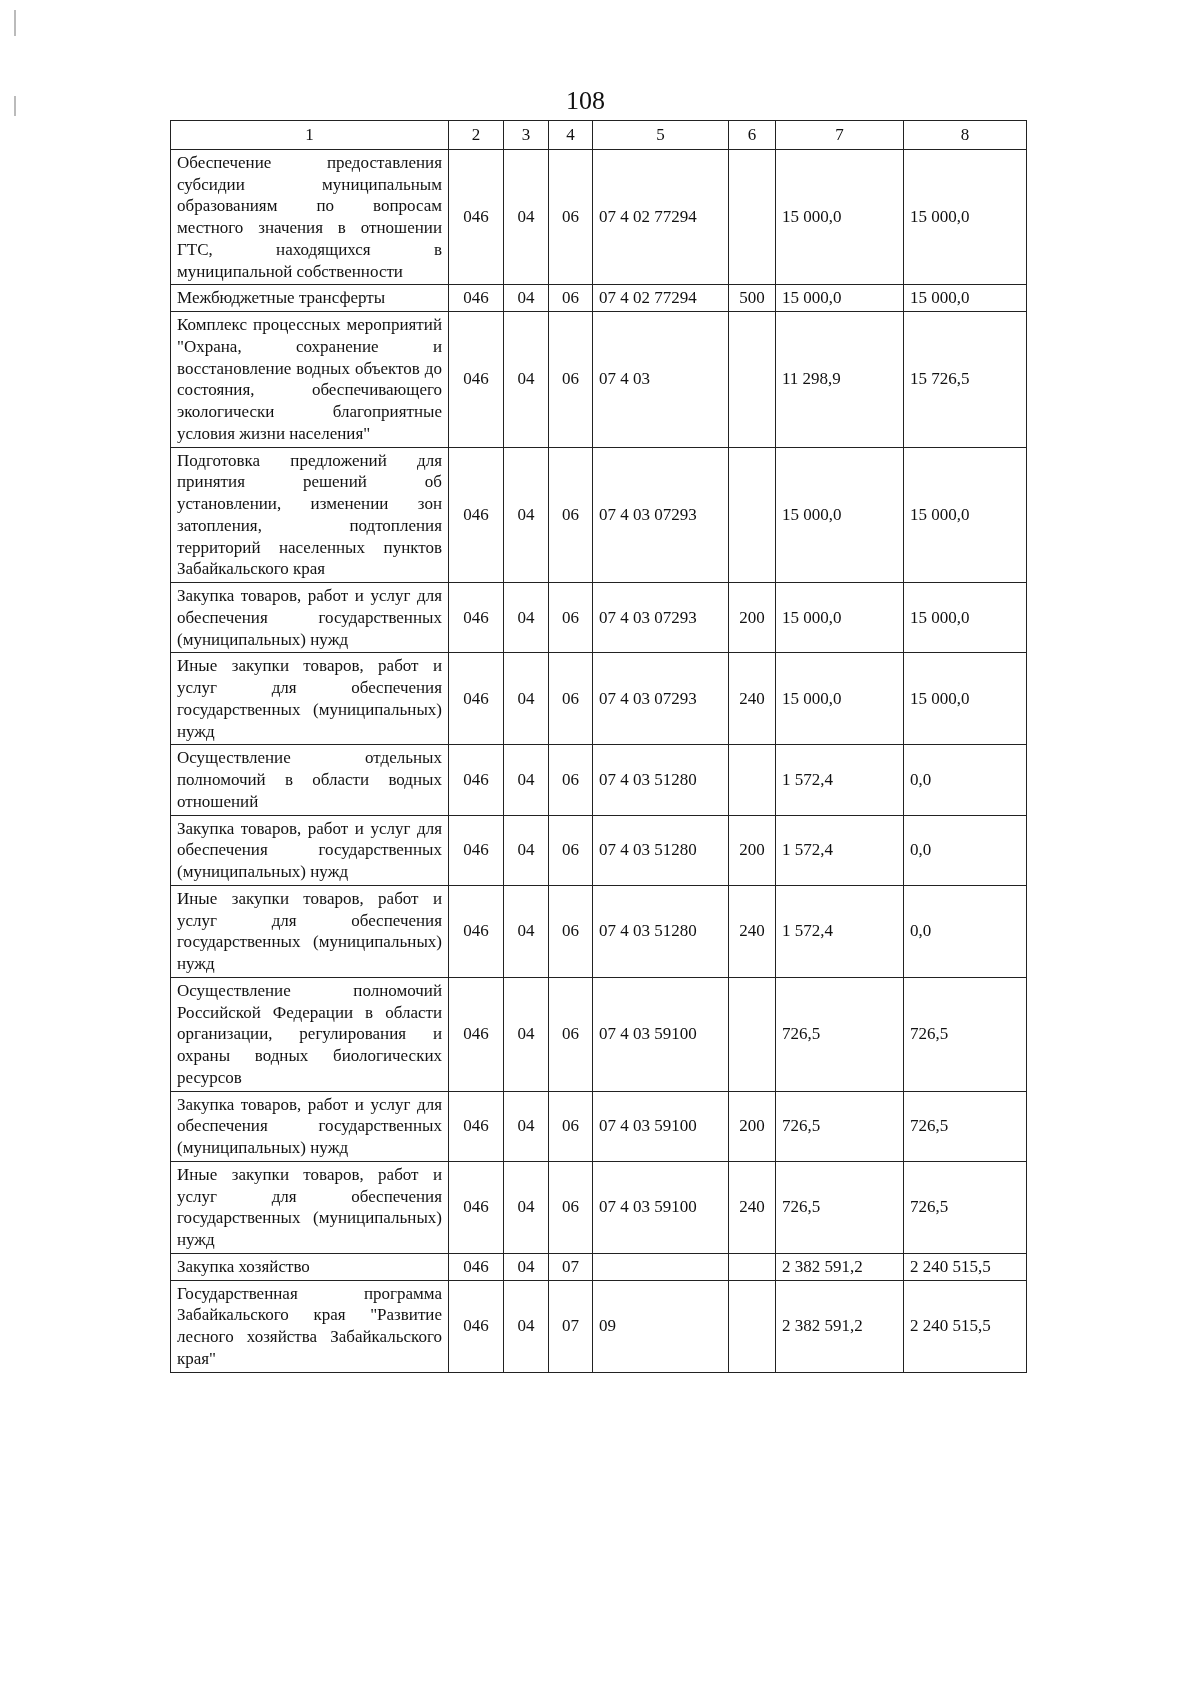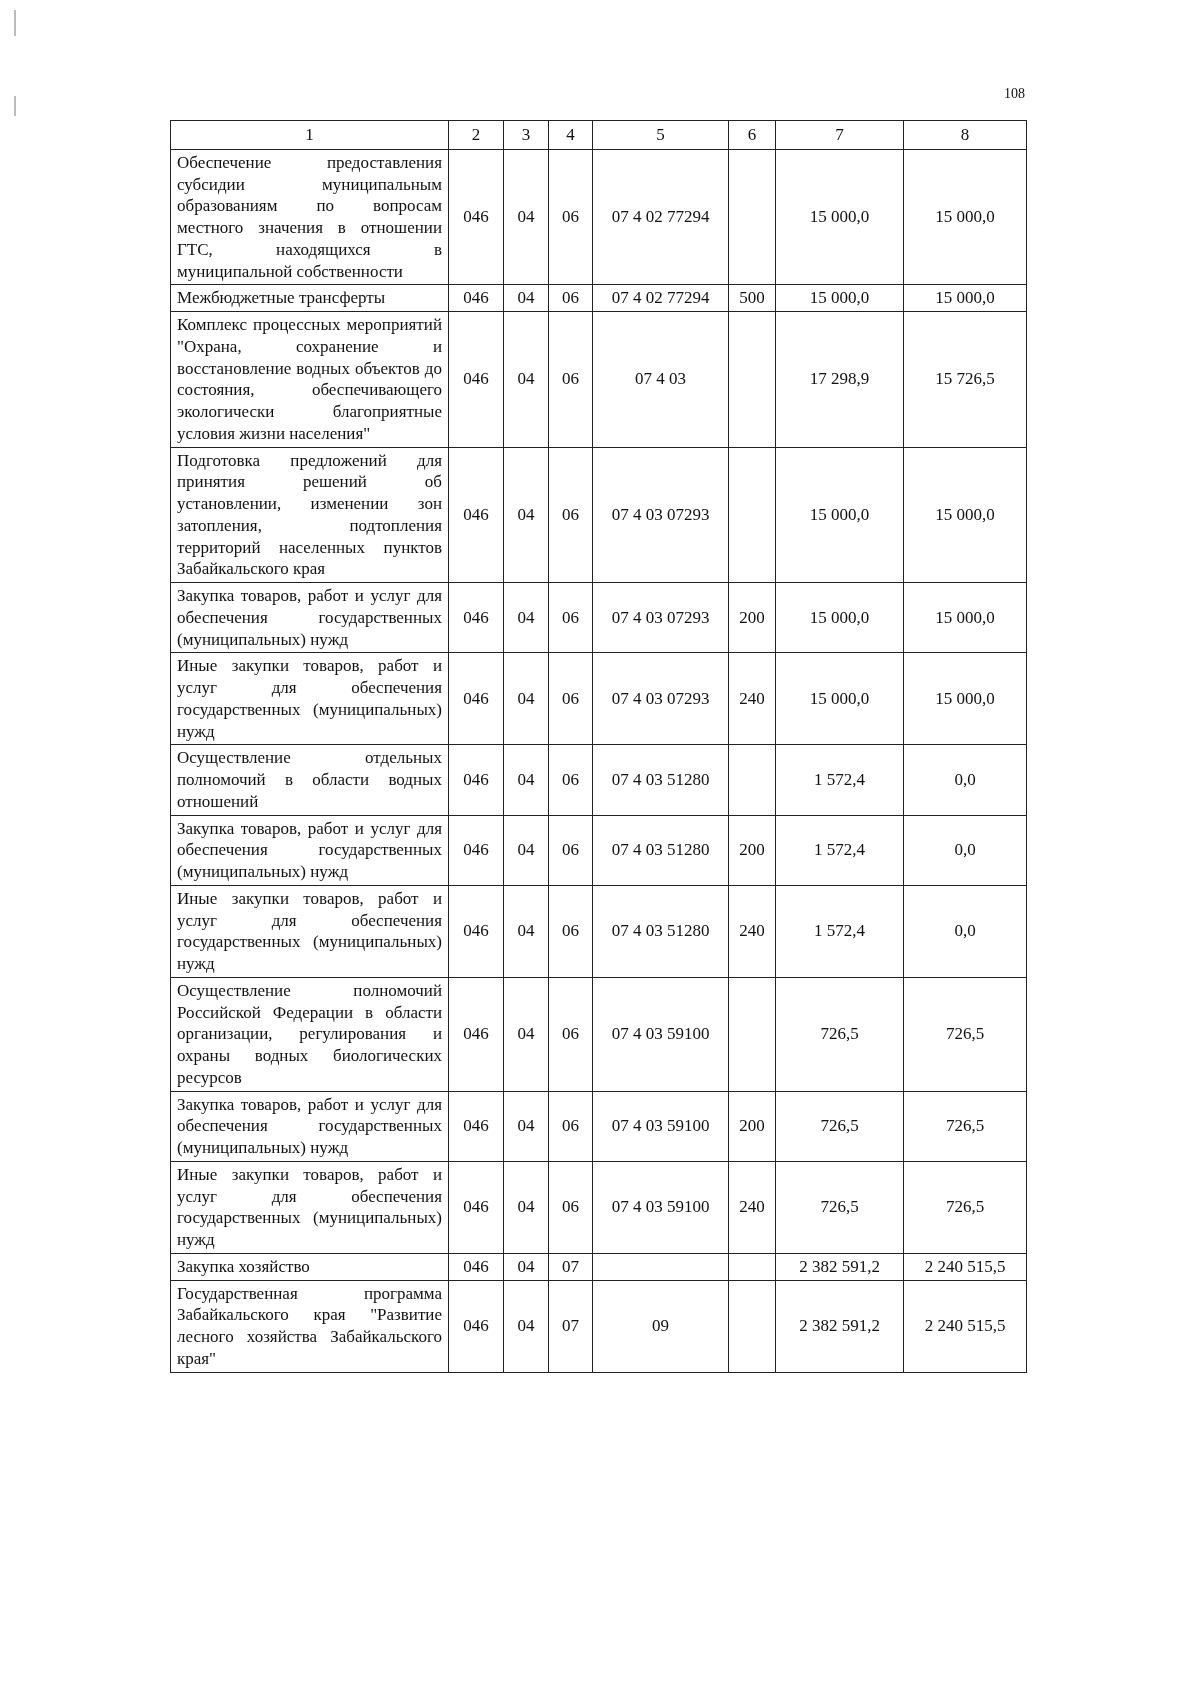--- a/index.html
+++ b/index.html
@@ -12,24 +12,24 @@
   .page {
     position: relative;
     width: 1200px;
     height: 1706px;
     background: #ffffff;
     overflow: hidden;
   }
   .page-number {
     position: absolute;
     top: 86px;
-    left: 170px;
+    left: 158px;
     width: 855px;
-    text-align: right;
-    font-size: 14px;
+    text-align: center;
+    font-size: 26px;
   }
   table.budget {
     position: absolute;
     top: 120px;
     left: 170px;
     width: 856px;
     border-collapse: collapse;
     table-layout: fixed;
     font-size: 17px;
   }
@@ -57,22 +57,22 @@
   col.c-8 { width: 123px; }
 
   td.cell-name {
     text-align: justify;
     vertical-align: top;
     padding: 1px 5px 3px 5px;
     hyphens: none;
     margin-left: 6px;
   }
   td.cell-center { text-align: center; }
-  td.cell-code  { text-align: center; padding-left: 4px; }
-  td.cell-num   { text-align: center; padding-right: 5px; white-space: nowrap; }
+  td.cell-code  { text-align: left; padding-left: 4px; }
+  td.cell-num   { text-align: left; padding-right: 5px; white-space: nowrap; }
 
   
   .scan-mark {
     position: absolute;
     left: 14px;
     width: 2px;
     background: #bbb;
   }
 </style>
 </head>
@@ -126,21 +126,21 @@
           <td class="cell-num">15 000,0</td>
           <td class="cell-num">15 000,0</td>
         </tr>
         <tr>
           <td class="cell-name">Комплекс процессных мероприятий "Охрана, сохранение и восстановление водных объектов до состояния, обеспечивающего экологически благоприятные условия жизни населения"</td>
           <td class="cell-center">046</td>
           <td class="cell-center">04</td>
           <td class="cell-center">06</td>
           <td class="cell-code">07 4 03</td>
           <td class="cell-center"></td>
-          <td class="cell-num">17 298,9</td>
+          <td class="cell-num">11 298,9</td>
           <td class="cell-num">15 726,5</td>
         </tr>
         <tr>
           <td class="cell-name">Подготовка предложений для принятия решений об установлении, изменении зон затопления, подтопления территорий населенных пунктов Забайкальского края</td>
           <td class="cell-center">046</td>
           <td class="cell-center">04</td>
           <td class="cell-center">06</td>
           <td class="cell-code">07 4 03 07293</td>
           <td class="cell-center"></td>
           <td class="cell-num">15 000,0</td>

